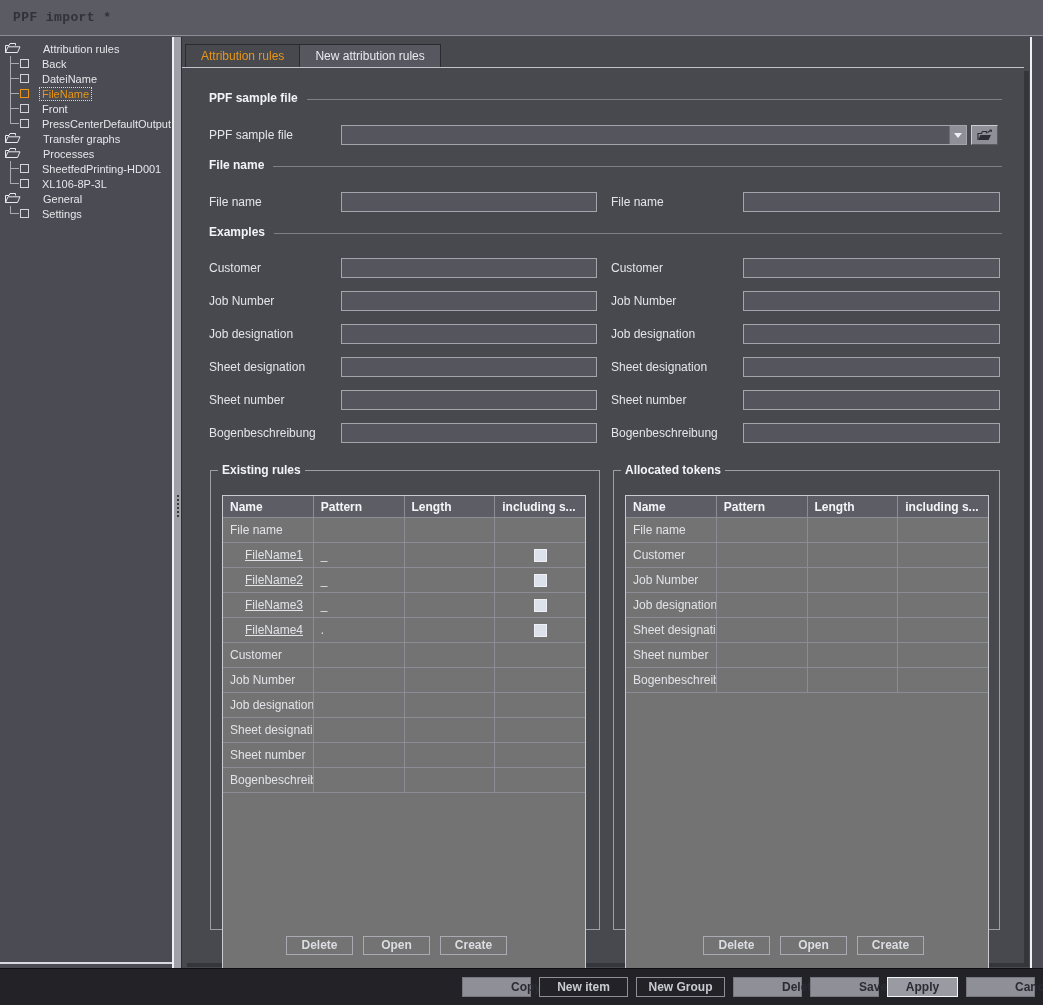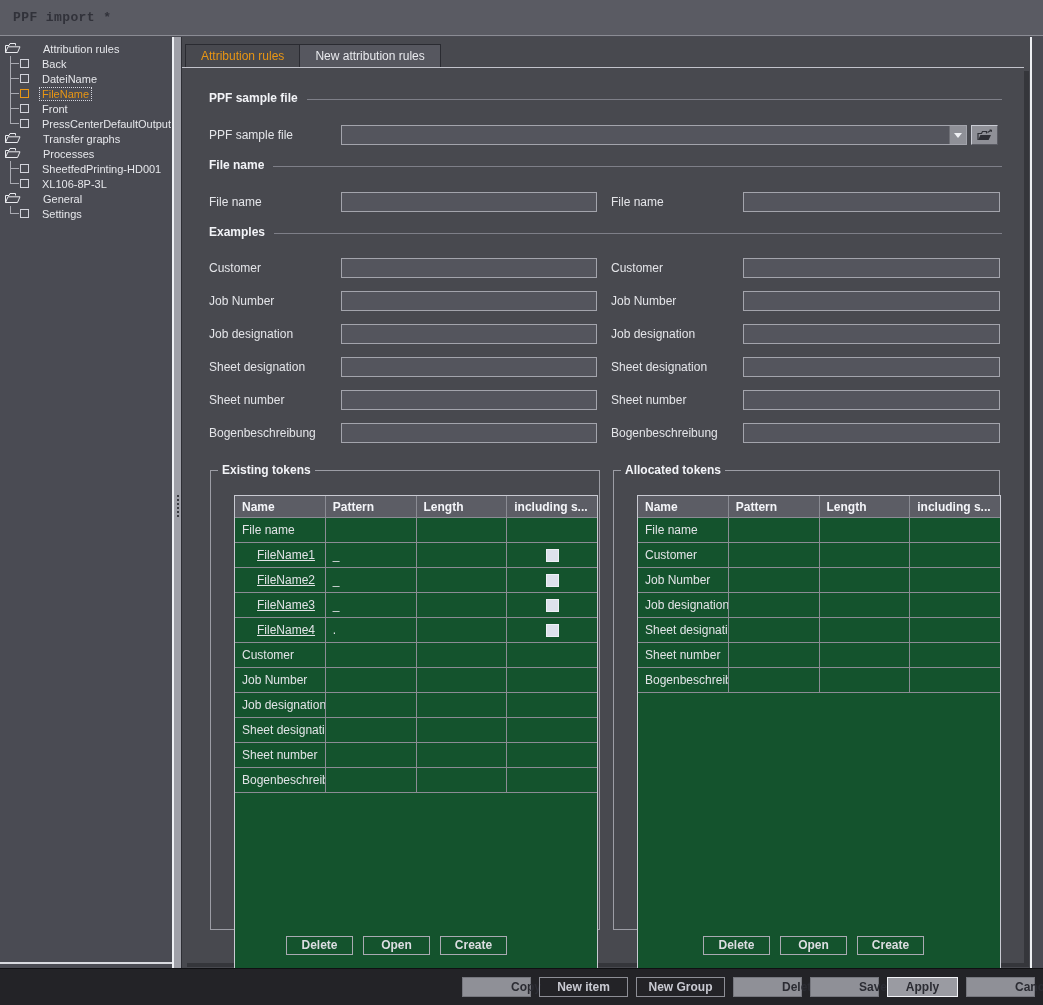--- a/index.html
+++ b/index.html
@@ -79,21 +79,21 @@
 
   
   .group { position:absolute; top:433px; height:460px; border:1px solid #9c9da5; }
   .group.g-exist { left:28px;  width:390px; }
   .group.g-alloc { left:431px; width:387px; }
   .gtitle { position:absolute; top:-8px; left:7px; background:#48494f;
     padding:0 4px; font-size:12px; font-weight:bold; color:#f2f3f7; }
 
   
   .ttable { position:absolute; left:11px; top:24px; width:364px; height:502px;
-    background:#14532d; border:1px solid #c9cad2; overflow:hidden;margin-left:12px; }
+    background:#737373; border:1px solid #c9cad2; overflow:hidden; }
   .trw { display:flex; height:25px; border-bottom:1px solid #8b8c94; color:#e2e3e7; }
   .trw.hdr { height:22px; background:#5c5d65; color:#f4f5f9; font-weight:bold; }
   .tc { width:91px; border-right:1px solid #8b8c94; padding:0 7px;
     font-size:12px; line-height:25px; white-space:nowrap; overflow:hidden; }
   .trw.hdr .tc { line-height:22px; }
   .tc:last-child { border-right:none; width:90px; }
   .tc.ind { padding-left:22px;text-decoration:underline; }
   .tc.cbcell { display:flex; align-items:center; justify-content:center; padding:0; }
   .tc .tcb { width:13px; height:13px; background:#dde1ec; border:1px solid #eef0f6; }
 
@@ -259,21 +259,21 @@
         <div class="inputbox" style="left: 159px; top: 353px; width: 256px;"></div>
         <div class="flabel" style="left: 429px; top: 353px;">Sheet number</div>
         <div class="inputbox" style="left: 561px; top: 353px; width: 257px;"></div>
         <div class="flabel" style="left: 27px; top: 386px;">Bogenbeschreibung</div>
         <div class="inputbox" style="left: 159px; top: 386px; width: 256px;"></div>
         <div class="flabel" style="left: 429px; top: 386px;">Bogenbeschreibung</div>
         <div class="inputbox" style="left: 561px; top: 386px; width: 257px;"></div>
       </div>
 
     <div class="group g-exist">
-      <div class="gtitle">Existing tokens</div>
+      <div class="gtitle">Existing rules</div>
       <div class="ttable" id="tbl-exist">
           <div class="trw hdr">
             <div class="tc">Name</div>
             <div class="tc">Pattern</div>
             <div class="tc">Length</div>
             <div class="tc">including s...</div>
           </div>
           <div class="trw">
             <div class="tc">File name</div>
             <div class="tc"></div>

